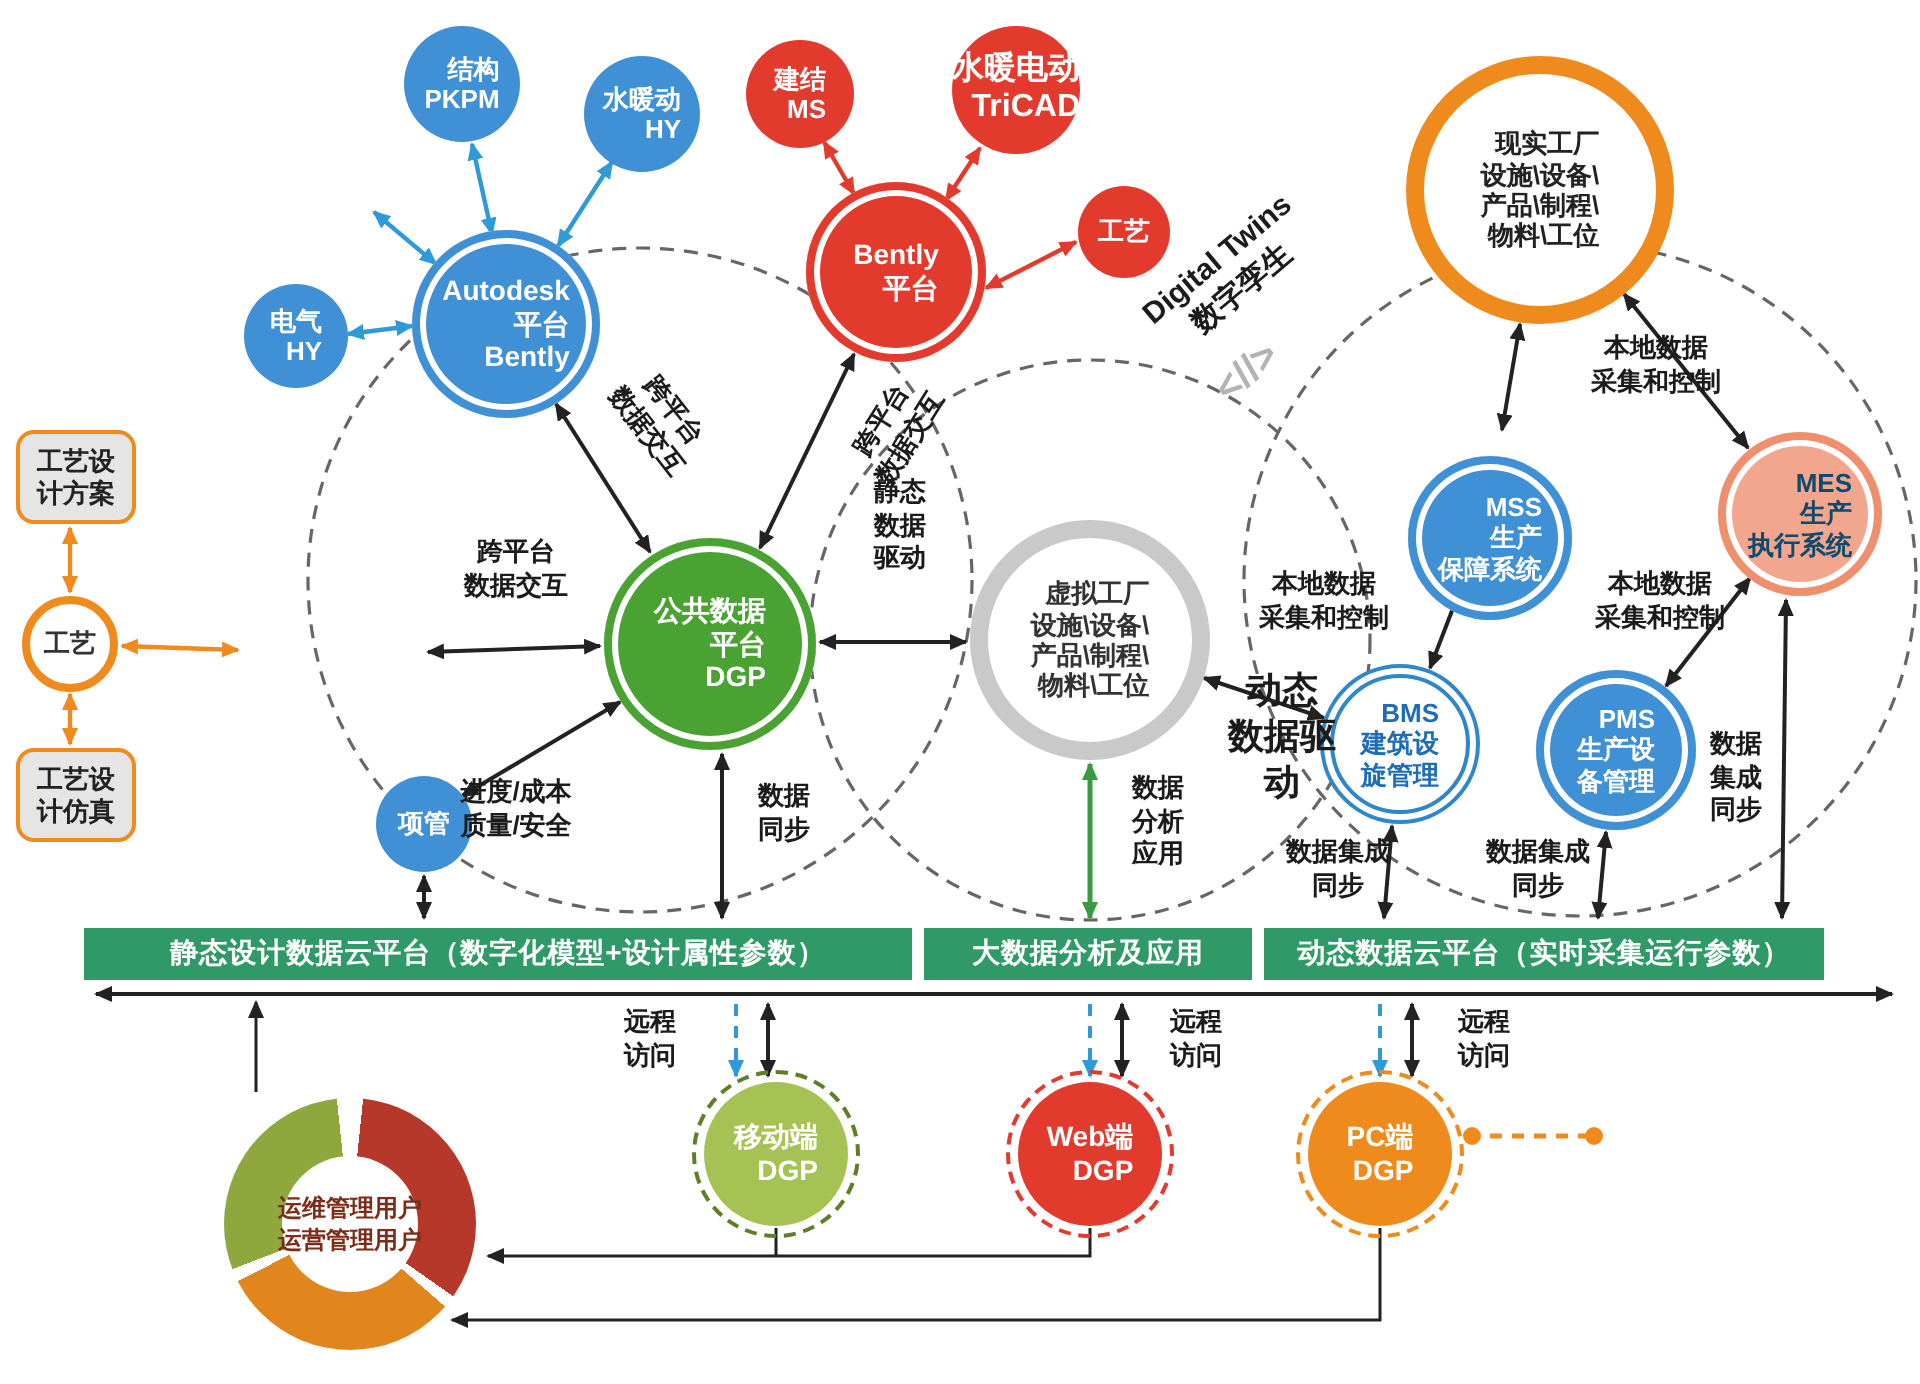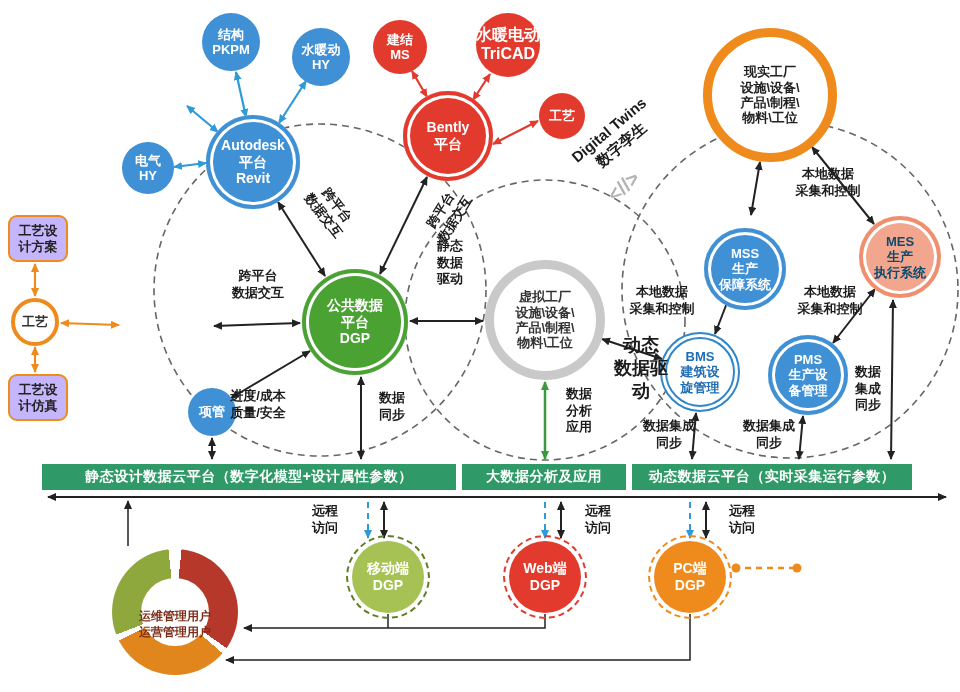--- a/index.html
+++ b/index.html
@@ -1,23 +1,23 @@
 <!DOCTYPE html>
 <html><head>
 <meta charset="utf-8">
 <style>
   html,body{margin:0;padding:0;background:#fff;}
   #stage{position:relative;width:960px;height:692px;background:#fff;overflow:hidden;
          font-family:"Liberation Sans","DejaVu Sans",sans-serif;}
   #arrows{position:absolute;left:0;top:0;z-index:1;}
   .node{position:absolute;border-radius:50%;display:flex;align-items:center;justify-content:center;
-        text-align:center;white-space:pre-line;font-weight:bold;line-height:1.18;box-sizing:border-box;z-index:3;}
+        text-align:right;white-space:pre-line;font-weight:bold;line-height:1.18;box-sizing:border-box;z-index:3;}
   .rect-node{position:absolute;border-radius:9px;display:flex;align-items:center;justify-content:center;
         text-align:center;white-space:pre-line;font-weight:bold;line-height:1.2;box-sizing:border-box;
-        background:#c4b5fd;border:2.5px solid #ef8b1d;color:#222;z-index:3;}
+        background:#e5e5e5;border:2.5px solid #ef8b1d;color:#222;z-index:3;}
   .lbl{position:absolute;white-space:pre-line;text-align:center;font-weight:bold;color:#1b1b1b;
        line-height:1.28;z-index:4;}
   .c-blue{background:#3f90d4;color:#fff;}
   .c-red{background:#e23b2e;color:#fff;}
   .c-blue-ring{background:#3f90d4;color:#fff;box-shadow:inset 0 0 0 4px #3f90d4,inset 0 0 0 7px #fff;}
   .c-red-ring{background:#e23b2e;color:#fff;box-shadow:inset 0 0 0 4px #e23b2e,inset 0 0 0 7px #fff;}
   .c-green-ring{background:#4aa233;color:#fff;box-shadow:inset 0 0 0 4px #4aa233,inset 0 0 0 7px #fff;}
   .c-salmon-ring{background:#f3a68e;color:#0c4a6e;box-shadow:inset 0 0 0 4px #ef8f6d,inset 0 0 0 7px #fff;}
   .c-white-orange{background:#fff;color:#222;border:9px solid #ef8b1d;}
   .c-white-gray{background:#fff;color:#333;border:9px solid #c9c9c9;}
@@ -26,21 +26,21 @@
   .c-mobile{background:#a6c254;color:#fff;outline:2.5px dashed #5f7f27;outline-offset:4px;}
   .c-web{background:#e23b2e;color:#fff;outline:2.5px dashed #e23b2e;outline-offset:4px;}
   .c-pc{background:#ef8b1d;color:#fff;outline:2.5px dashed #ef8b1d;outline-offset:4px;}
   .banner{position:absolute;top:464px;height:26px;background:#2f9a68;color:#fff;font-weight:bold;
           font-size:14px;display:flex;align-items:center;justify-content:center;z-index:3;letter-spacing:.5px;}
   .donut{position:absolute;z-index:3;}
   .donut-ring{position:absolute;left:0;top:0;width:100%;height:100%;border-radius:50%;
       background:conic-gradient(#fff 0deg 6deg,#b5382a 6deg 125deg,#fff 125deg 131deg,
                  #e1861c 131deg 243deg,#fff 243deg 249deg,#8fa83e 249deg 354deg,#fff 354deg 360deg);}
   .donut-hole{position:absolute;left:29px;top:29px;width:68px;height:68px;border-radius:50%;background:#fff;}
-  .donut-t{position:absolute;left:-12px;right:-12px;text-align:center;font-size:12px;font-weight:bold;color:#7c2d1a;margin-top:12px;}
+  .donut-t{position:absolute;left:-12px;right:-12px;text-align:center;font-size:12px;font-weight:bold;color:#7c2d1a;}
   .ln{fill:none;}
   .ln-k{stroke:#222;} .ln-b{stroke:#2e9ad8;} .ln-r{stroke:#e23b2e;} .ln-o{stroke:#ef8b1d;} .ln-g{stroke:#3a9a42;}
   .dashline{stroke-dasharray:6 5;}
 </style>
 </head>
 <body>
 
 <div id="stage">
 
   <svg id="arrows" width="960" height="692" viewBox="0 0 960 692">
@@ -134,21 +134,21 @@
   </svg>
 
   <div class="node c-blue" style="left:202px;top:13px;width:58px;height:58px;font-size:13px">结构
 PKPM</div>
   <div class="node c-blue" style="left:292px;top:28px;width:58px;height:58px;font-size:13px">水暖动
 HY</div>
   <div class="node c-blue" style="left:122px;top:142px;width:52px;height:52px;font-size:13px">电气
 HY</div>
   <div class="node c-blue-ring" style="left:206px;top:115px;width:94px;height:94px;font-size:14px">Autodesk
 平台
-Revit</div>
+Bently</div>
 
   <div class="node c-red" style="left:373px;top:20px;width:54px;height:54px;font-size:13px">建结
 MS</div>
   <div class="node c-red" style="left:476px;top:13px;width:64px;height:64px;font-size:16px">水暖电动
 TriCAD</div>
   <div class="node c-red-ring" style="left:403px;top:91px;width:90px;height:90px;font-size:14px">Bently
 平台</div>
   <div class="node c-red" style="left:539px;top:93px;width:46px;height:46px;font-size:13px">工艺</div>
 
   <div class="node c-white-orange" style="left:703px;top:28px;width:134px;height:134px;font-size:13px">现实工厂

